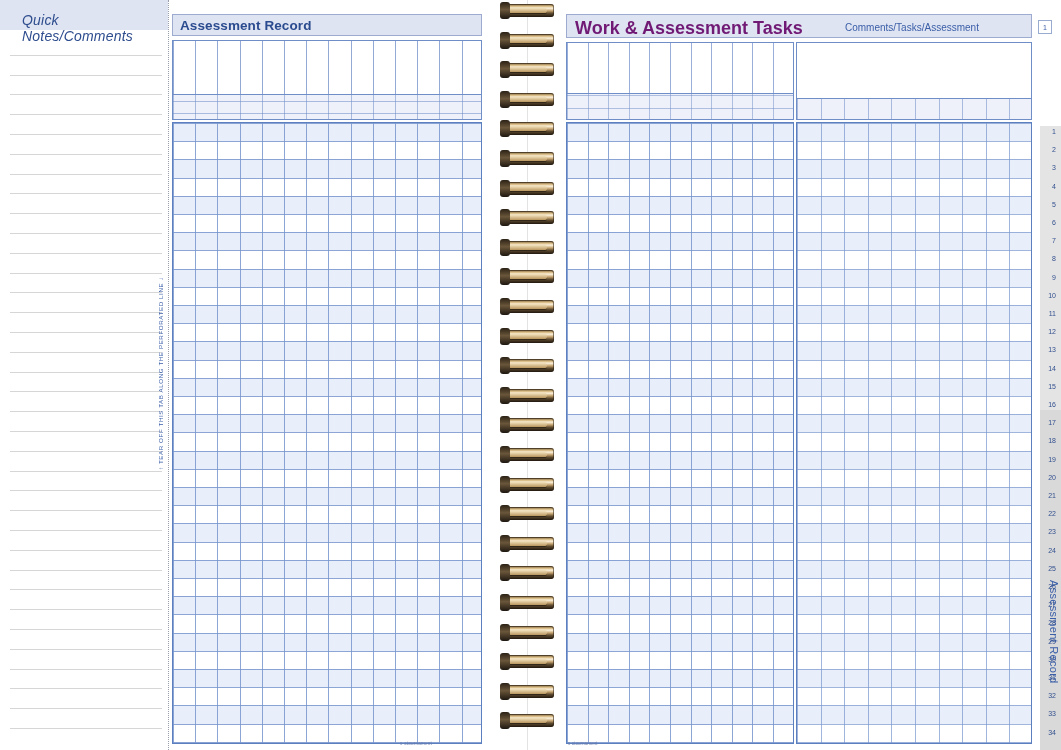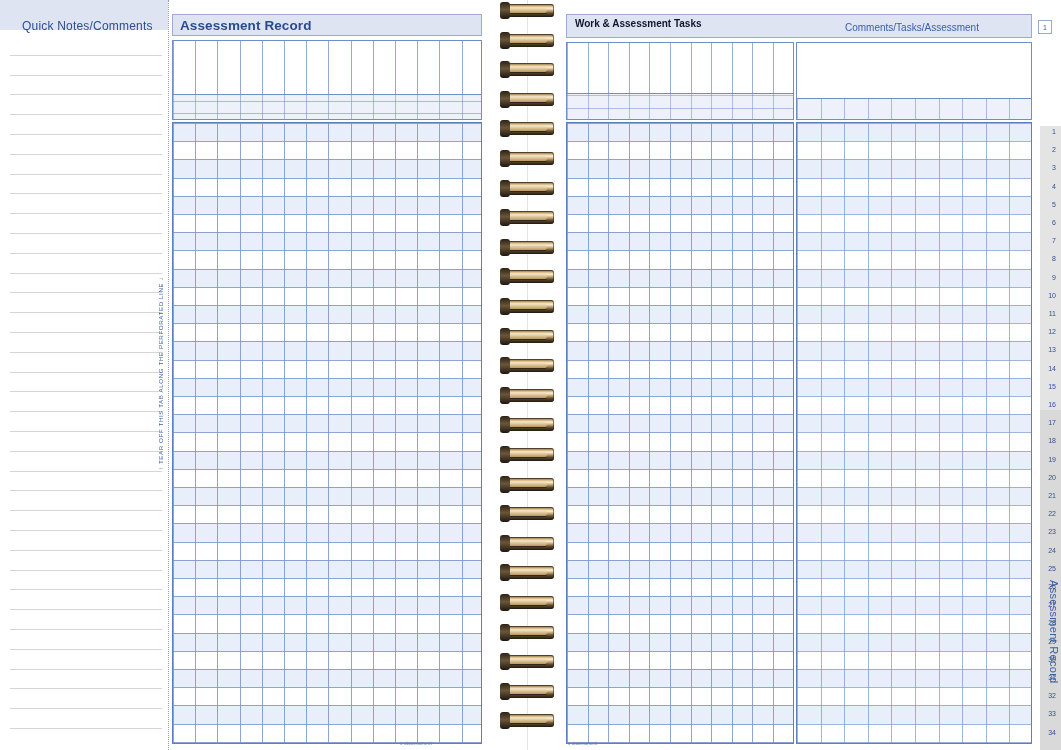--- a/index.html
+++ b/index.html
@@ -32,24 +32,25 @@
     position: absolute;
     left: 0; top: 0;
     width: 168px;
     height: 30px;
     background: #dfe4f2;
     box-sizing: border-box;
   }
   .qn-header span {
     position: absolute;
     left: 22px;
-    top: 19px;
-    font-size: 12px;
+    top: 12px;
+    font-size: 14px;
     color: #2e4d8e;
     letter-spacing: .2px;
+    font-style: italic;
   }
   .qn-lines {
     position: absolute;
     left: 10px;
     top: 36px;
     width: 152px;
     height: 708px;
   }
   .qn-line {
     height: 19.8px;
@@ -222,23 +223,23 @@
     width: 466px;
     height: 24px;
     background: #dfe4f2;
     border: 1px solid #9eabd0;
     box-sizing: border-box;
   }
   .rp-title-bar .ttl {
     position: absolute;
     left: 8px;
     top: 3px;
-    font-size: 10px;
+    font-size: 18px;
     font-weight: bold;
-    color: #0f172a;
+    color: #701a75;
   }
   .rp-title-bar .sub {
     position: absolute;
     left: 278px;
     top: 7px;
     font-size: 10px;
     color: #3a5ea8;
   }
   .page-num-box {
     position: absolute;

